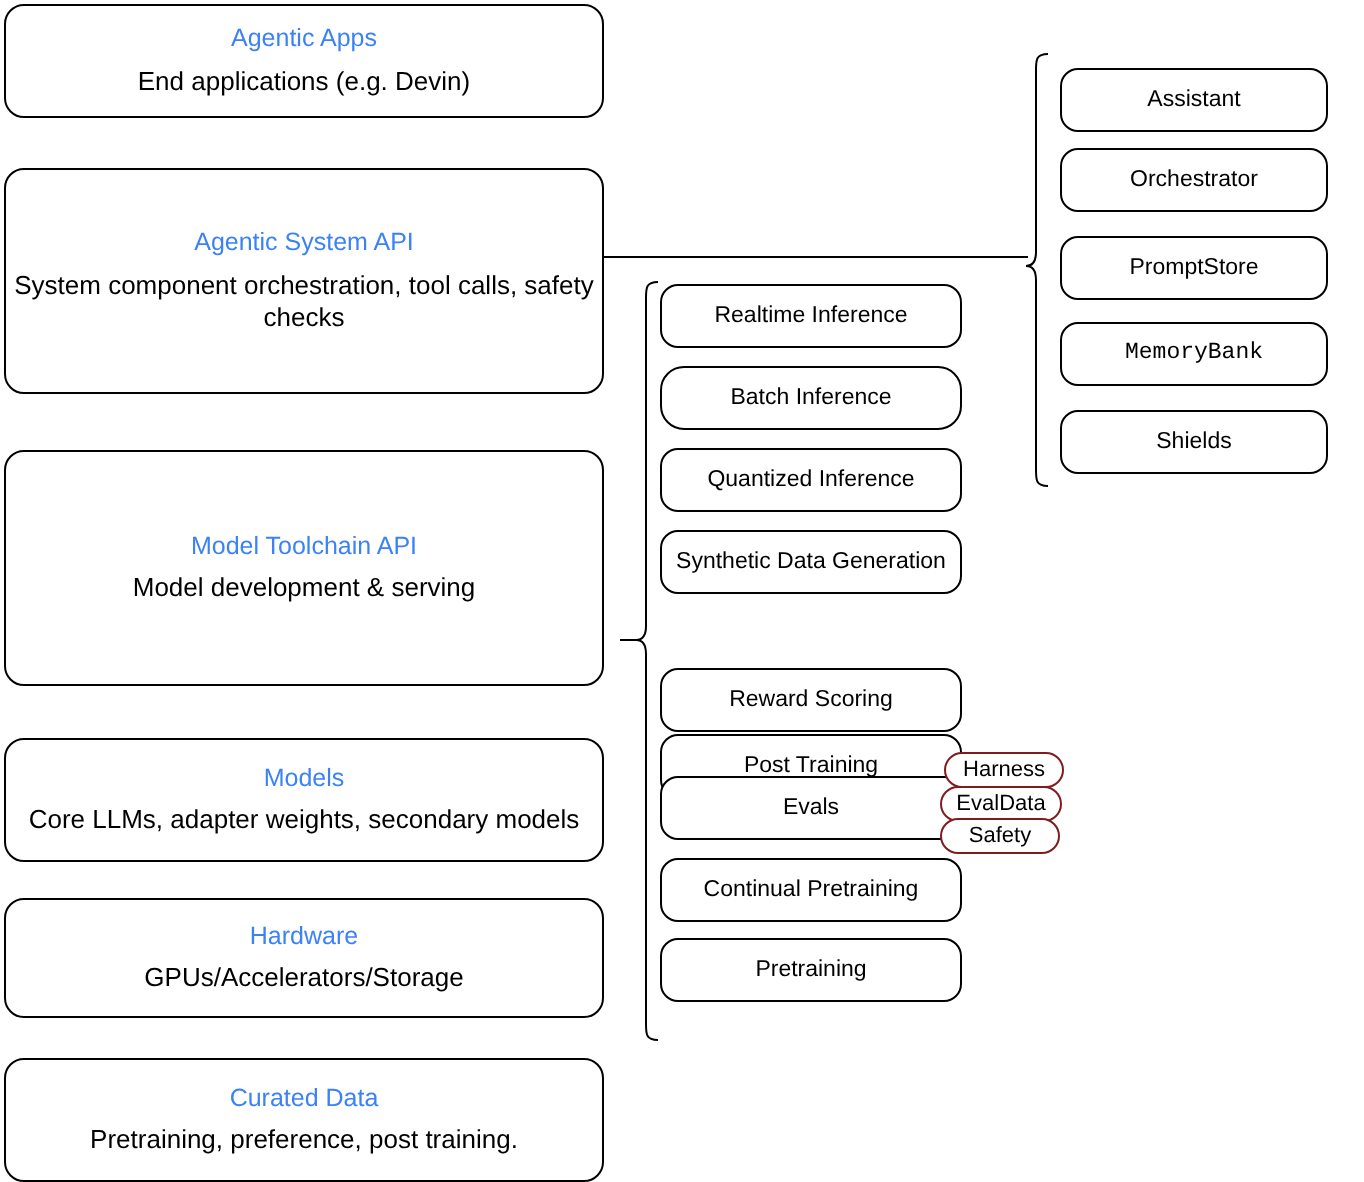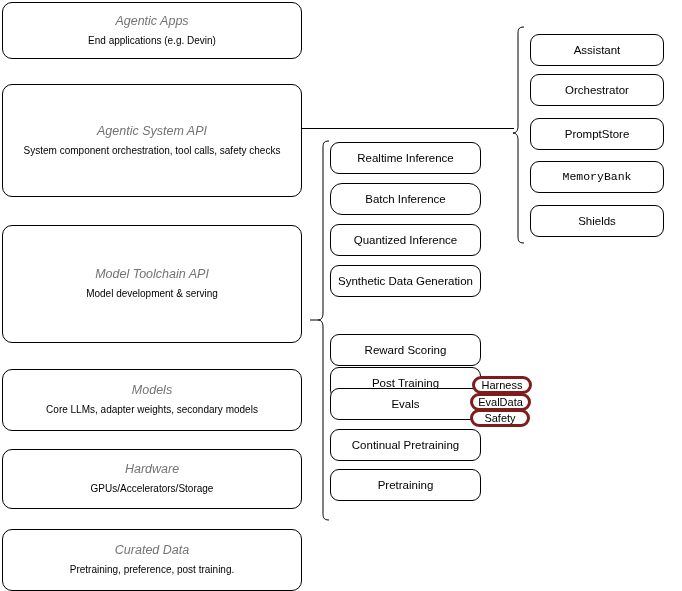--- a/index.html
+++ b/index.html
@@ -28,25 +28,24 @@
     background: #ffffff;
     display: flex;
     flex-direction: column;
     align-items: center;
     justify-content: center;
     text-align: center;
     line-height: 1.25;
   }
   .box .title {
     font-size: 12.5px;
-    color: #737373;
-    font-style: italic;
+    color: #3b82f6;
   }
   .box .sub {
-    font-size: 10px;
+    font-size: 13px;
     color: #000000;
     margin-top: 5px;
   }
 
   
   .layer-box { left: 2px; width: 300px; }
   .layer-box .title { font-size: 12.5px; }
 
   
   .cap-box {
@@ -64,21 +63,21 @@
     width: 134px;
     height: 32px;
     border-radius: 9px;
     font-size: 11.5px;
   }
 
   
   .badge {
     position: absolute;
     box-sizing: border-box;
-    border: 3px solid #7f1d1d;
+    border: 1px solid #7f1d1d;
     border-radius: 999px;
     background: #ffffff;
     display: flex;
     align-items: center;
     justify-content: center;
     font-size: 11px;
     height: 18px;
     z-index: 5;
   }
 

